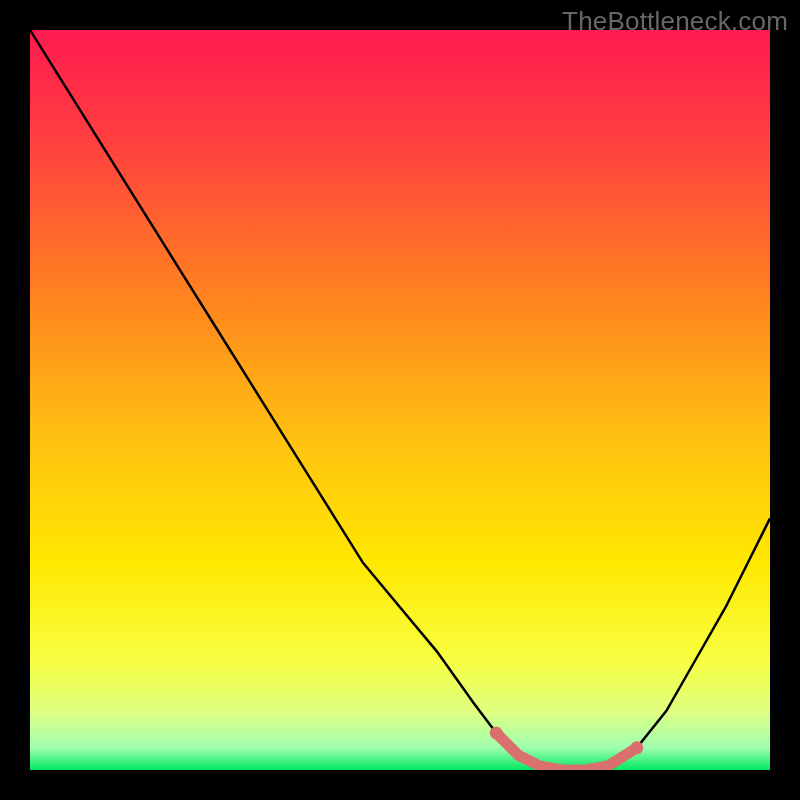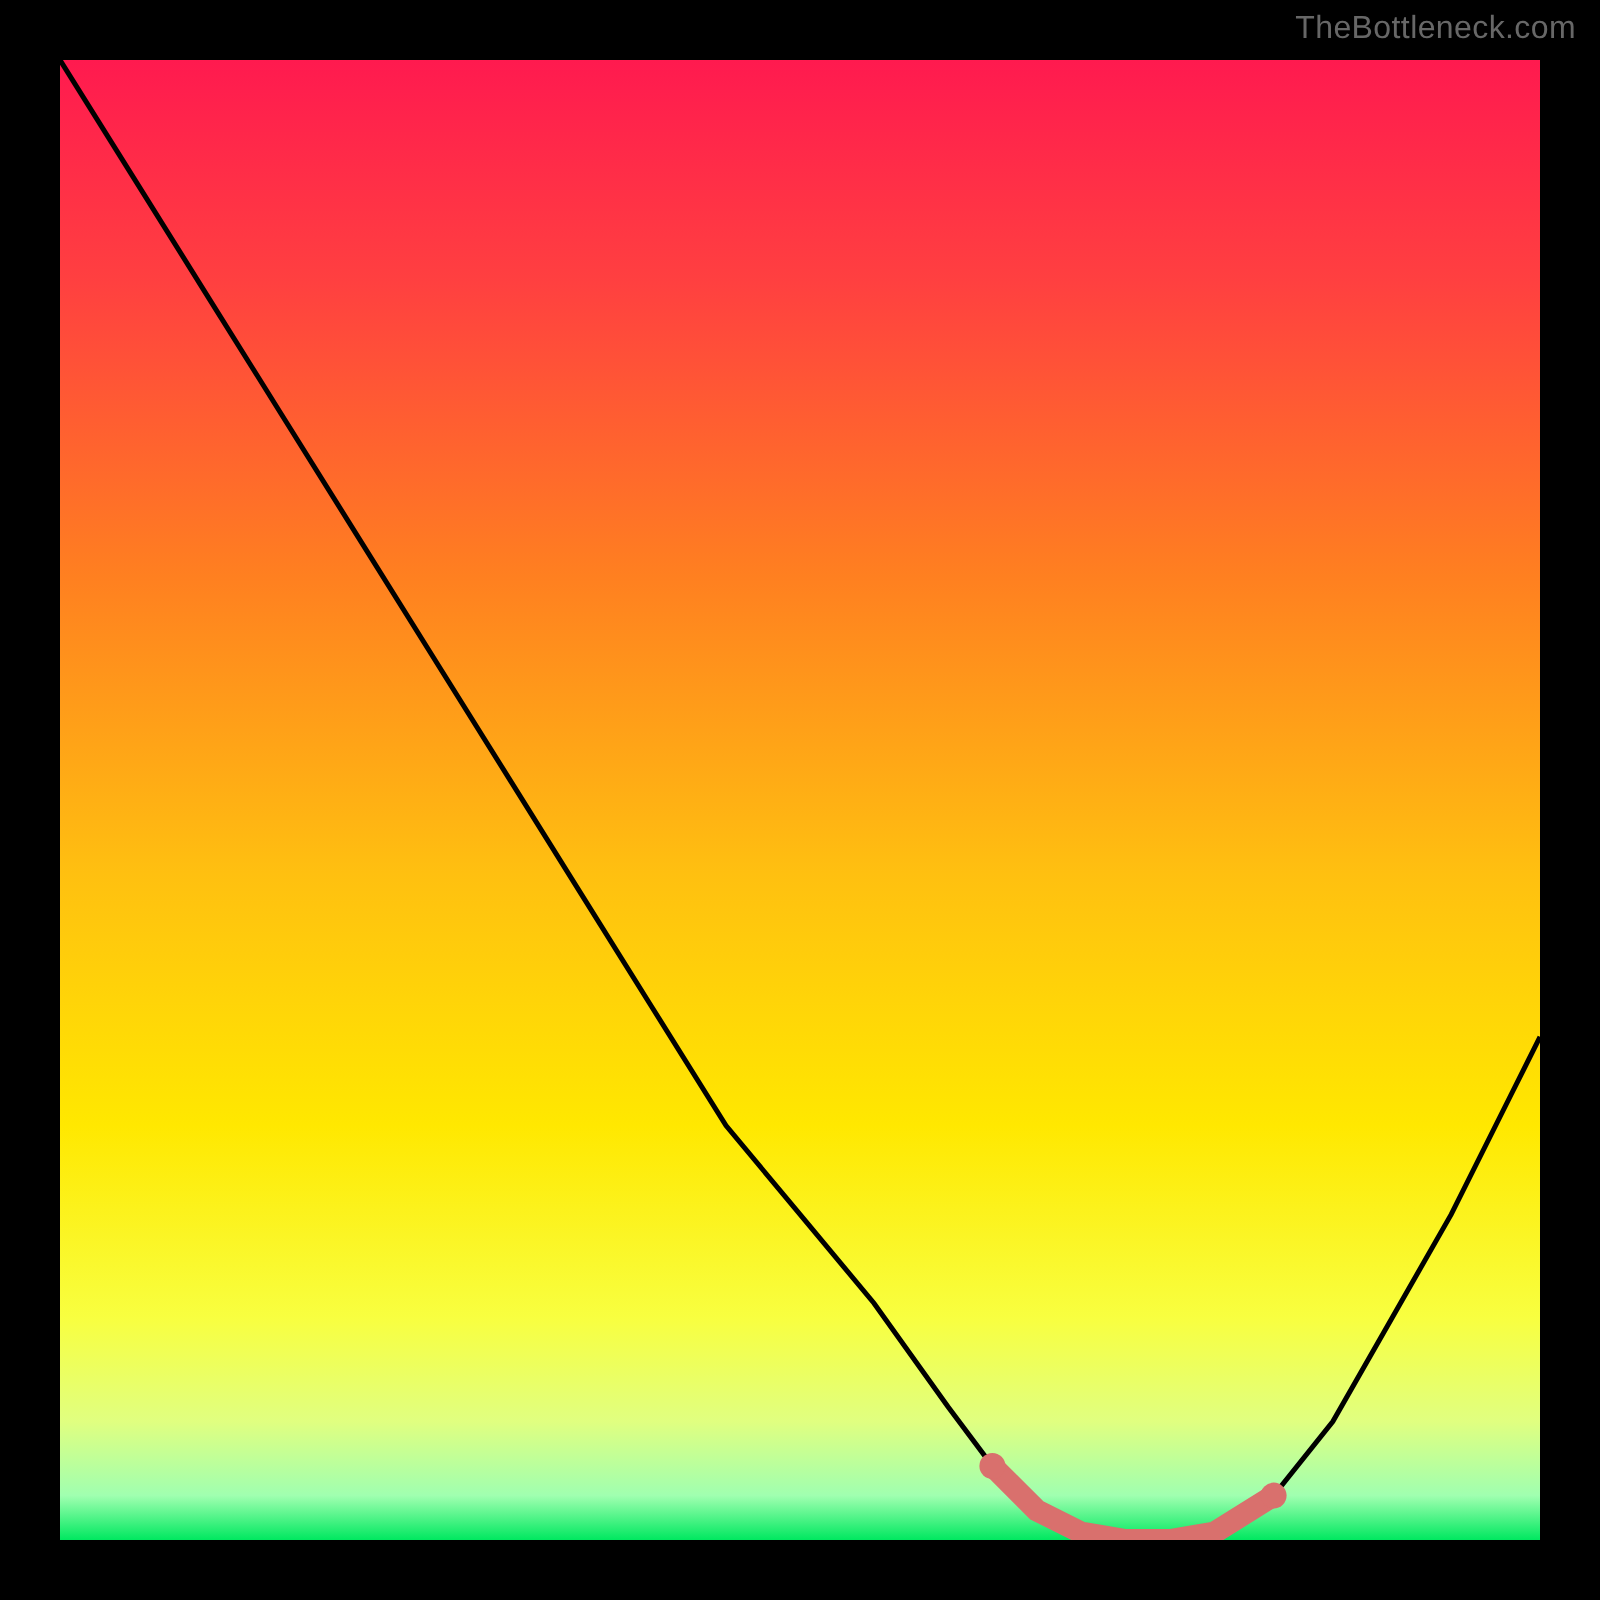--- a/index.html
+++ b/index.html
@@ -1,17 +1,17 @@
 <!DOCTYPE html>
 <html><head>
 <meta charset="utf-8">
 <style>
   * { margin: 0; padding: 0; box-sizing: border-box; }
   body { width: 800px; height: 800px; background: #000; position: relative; font-family: Arial, sans-serif; }
-  .watermark { position: absolute; top: 6px; right: 12px; color: #676767; font-size: 16px; font-weight: normal; z-index: 10; letter-spacing: 0.2px; }
+  .watermark { position: absolute; top: 6px; right: 12px; color: #676767; font-size: 26px; font-weight: normal; z-index: 10; letter-spacing: 0.2px; }
   .chart-area { position: absolute; left: 30px; top: 30px; width: 740px; height: 740px; }
   .gradient-bg { position: absolute; left: 0; top: 0; width: 100%; height: 100%; }
   .curve-svg { position: absolute; left: 0; top: 0; width: 100%; height: 100%; }
 </style>
 </head>
 <body>
 
 <div class="watermark">TheBottleneck.com</div>
 
 <div class="chart-area">

